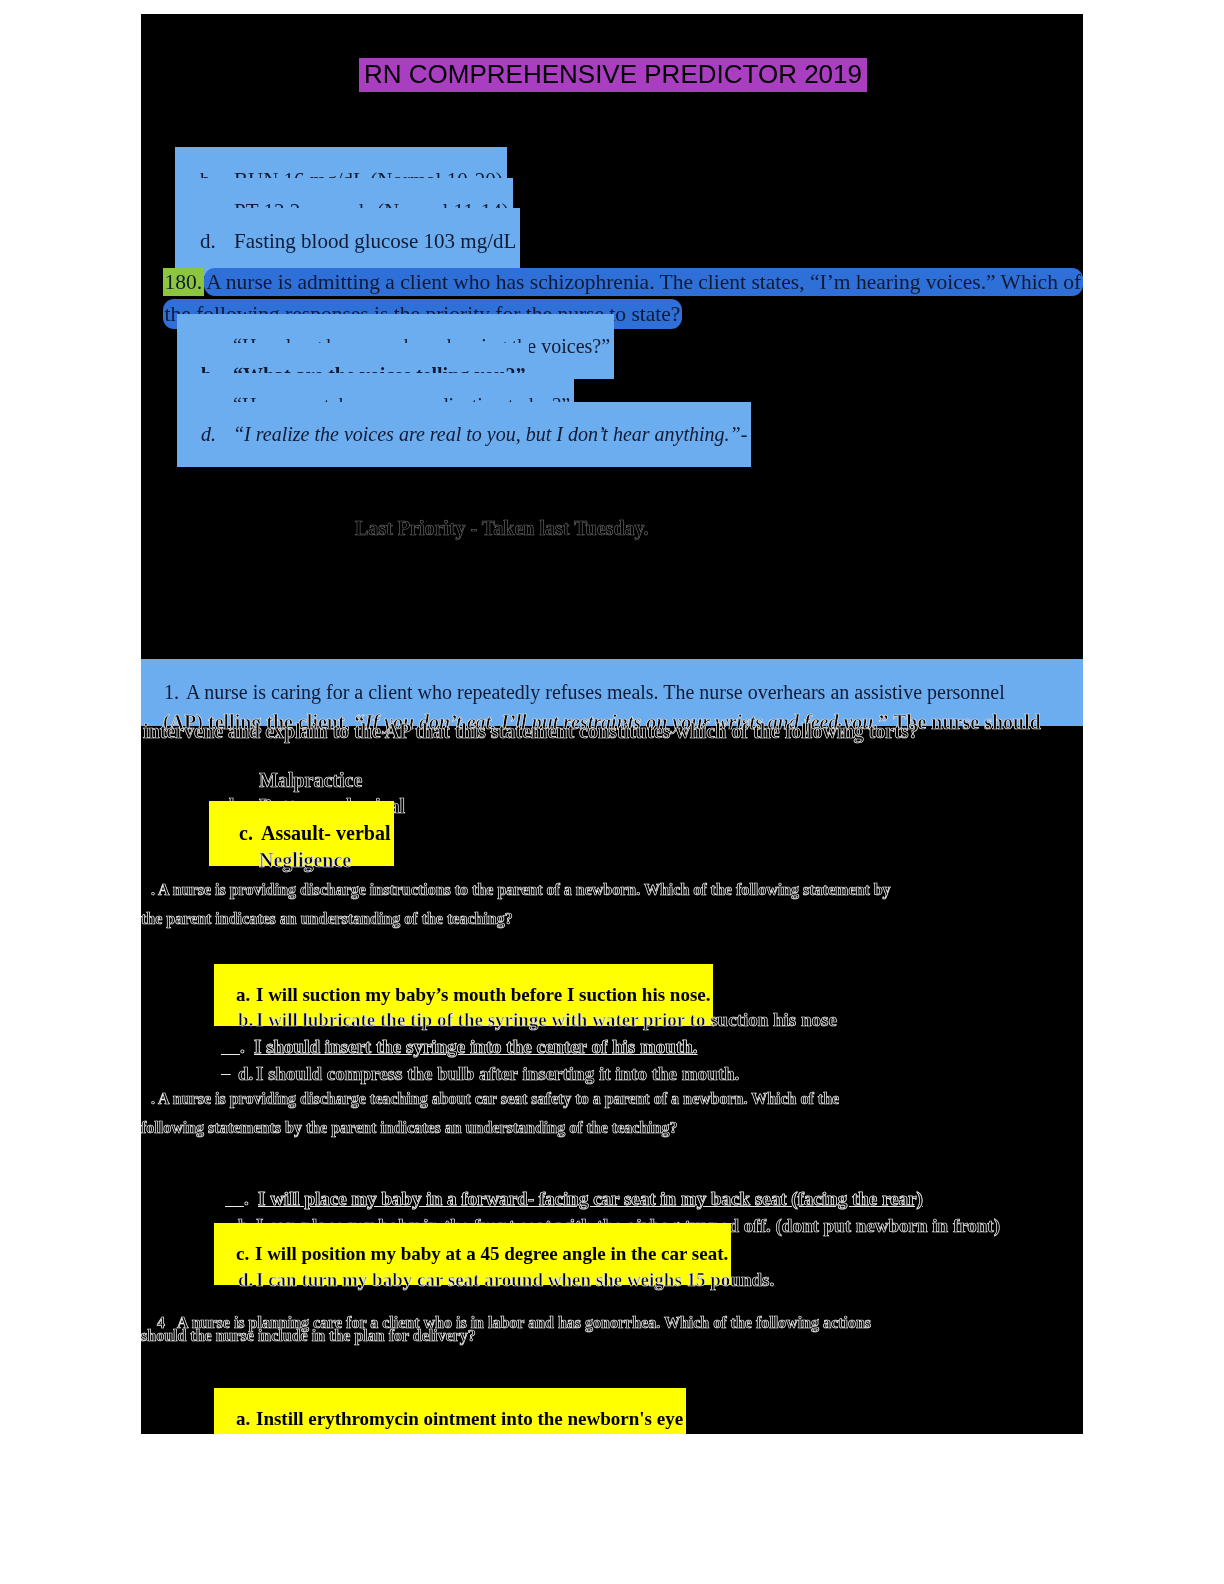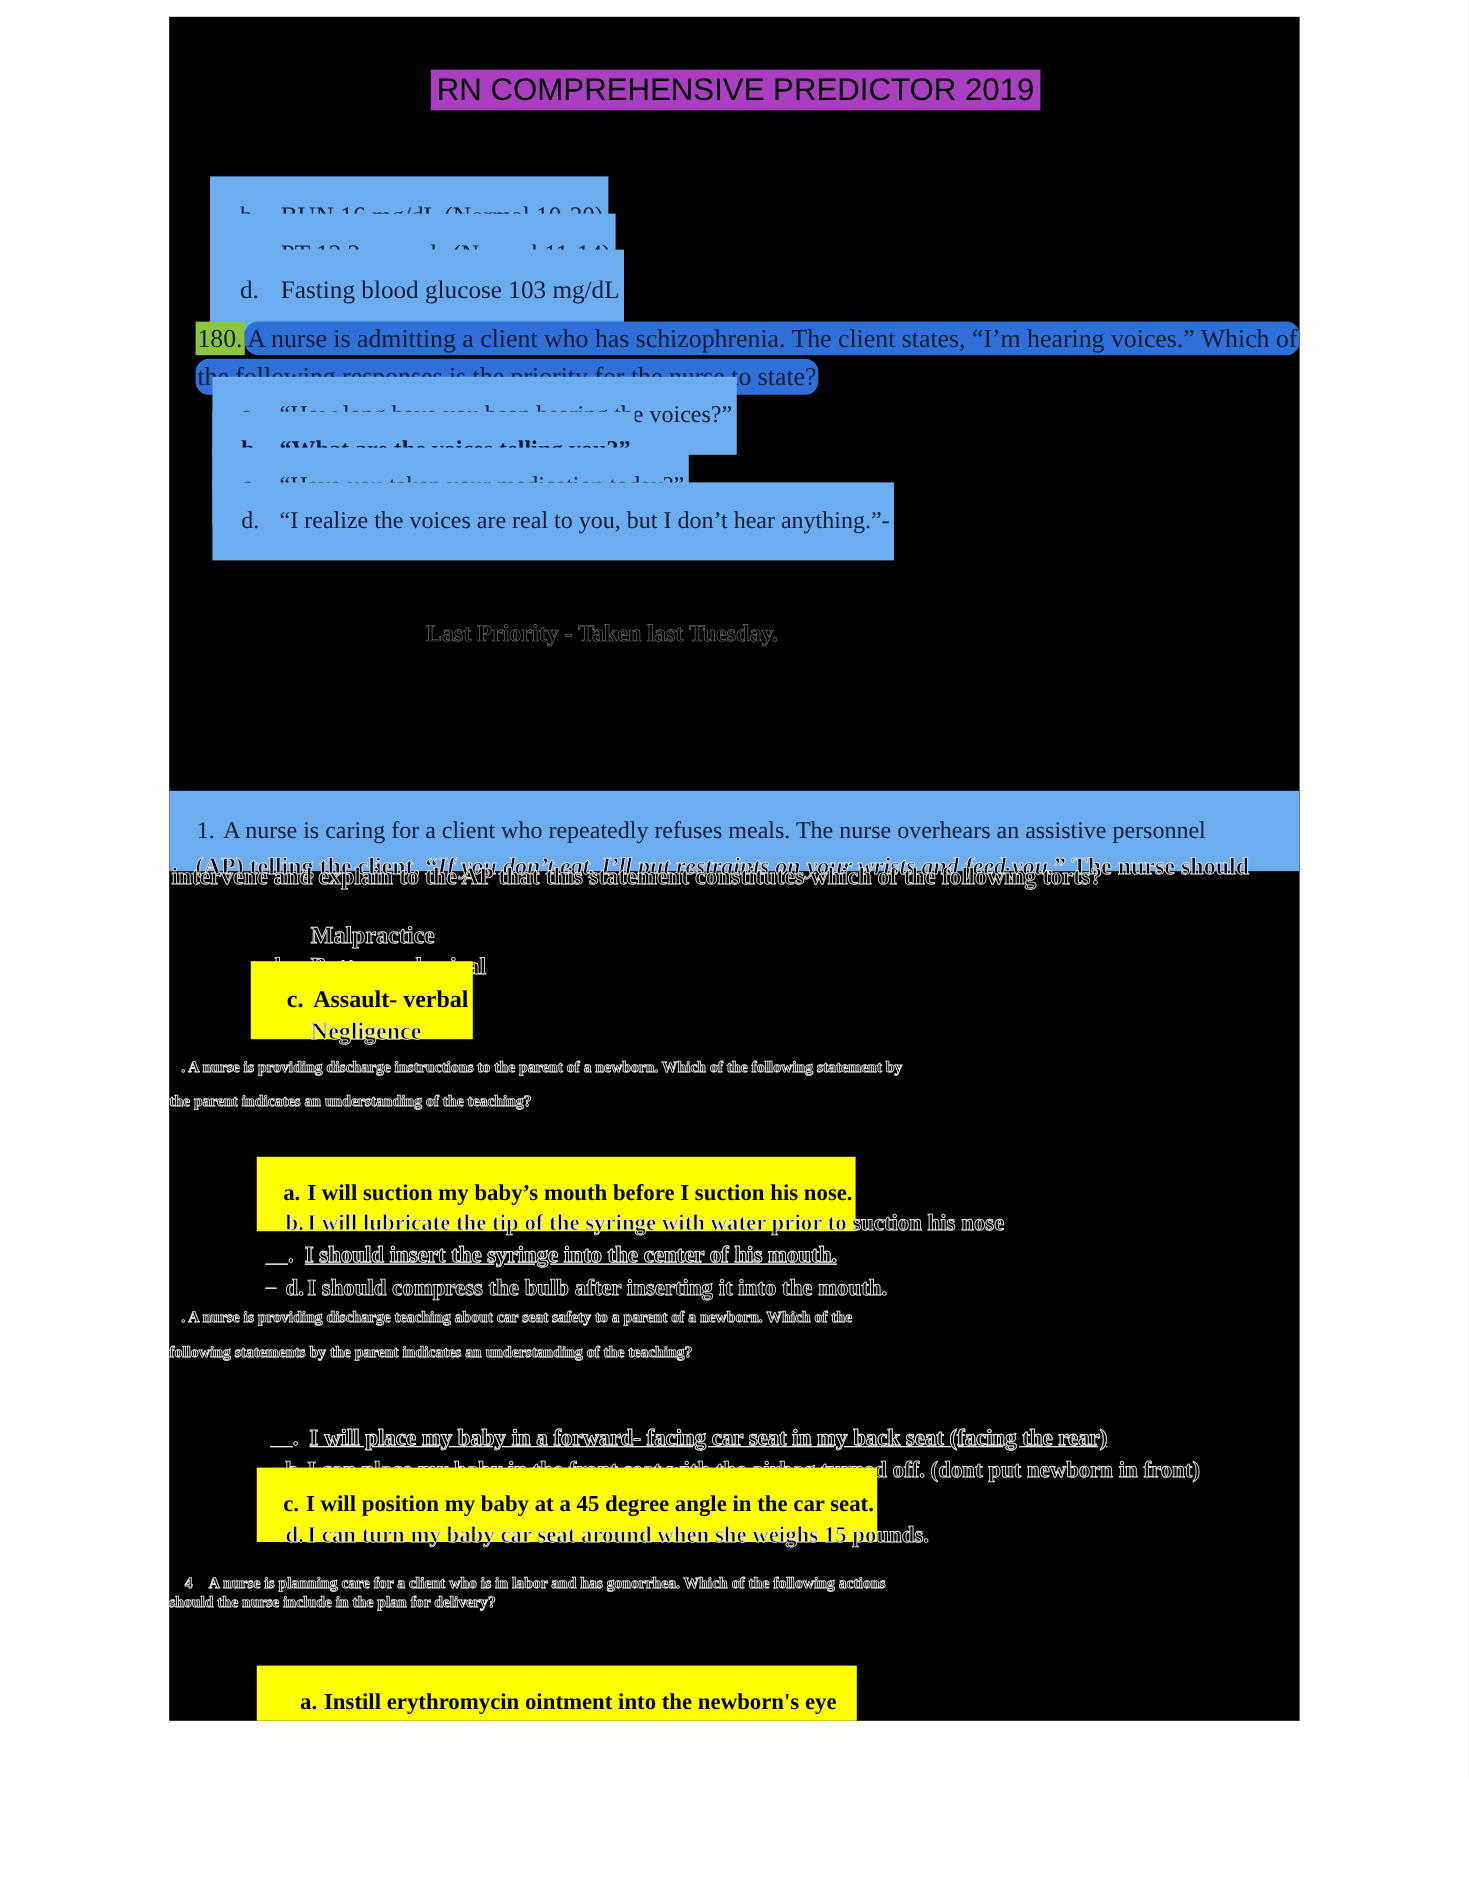--- a/index.html
+++ b/index.html
@@ -53,21 +53,21 @@
   
   .lab{font-size:21px;}
   
   .q180line{font-size:21.5px;}
   .opt180{font-size:20px;}
   
   #lastpri{left:214px;top:504px;font-size:20px;}
   
   .q1{font-size:20px;}
   
-  .qt{font-size:13px;}
+  .qt{font-size:16px;}
   .opt{font-size:19px;}
 </style>
 </head>
 <body>
 
 <div id="page">
 
   <div class="ln sans hl-purple" id="title">RN COMPREHENSIVE PREDICTOR 2019</div>
 
   <div class="ln lab hl-blue ontext" style="left:34px;top:133px;padding:2px 4px;">
@@ -92,21 +92,21 @@
 
   <div class="ln opt180 hl-blue ontext" style="left:36px;top:300px;padding:2px 4px;">
     <span style="display:inline-block;width:32px;">a.</span><span>“How long have you been hearing the voices?”</span>
   </div>
   <div class="ln opt180 hl-blue ontext b" style="left:36px;top:329px;padding:2px 4px;">
     <span style="display:inline-block;width:32px;">b.</span><span>“What are the voices telling you?”</span>
   </div>
   <div class="ln opt180 hl-blue ontext" style="left:36px;top:359px;padding:2px 4px;">
     <span style="display:inline-block;width:32px;">c.</span><span>“Have you taken your medication today?”</span>
   </div>
-  <div class="ln opt180 hl-blue ontext" style="left:36px;top:388px;padding:2px 4px;">
+  <div class="ln opt180 hl-blue ontext" style="left:36px;top:388px;padding:2px 4px;font-style:italic;">
     <span style="display:inline-block;width:32px;">d.</span><span>“I realize the voices are real to you, but I don’t hear anything.”-</span>
   </div>
 
   <div class="ln serif ghost-faint b" id="lastpri">Last Priority - Taken last Tuesday.</div>
 
   <div class="ln q1 hl-blue ontext" style="left:0px;top:645px;padding:3px 3px;width:936px;">
     <span style="display:inline-block;width:22px;">1.</span><span>A nurse is caring for a client who repeatedly refuses meals. The nurse overhears an assistive personnel</span>
   </div>
 
   <div class="ln q1 ghost" style="left:2px;top:678px;">
@@ -157,20 +157,20 @@
   </div>
   <div class="ln opt ghost" style="left:78px;top:1237px;">
     <span style="display:inline-block;width:18px;">d.</span><span>I can turn my baby car seat around when she weighs 15 pounds.</span>
   </div>
 
   <div class="ln qt ghost" style="left:0px;top:1285px;">
     <span style="display:inline-block;width:20px;">4</span><span>A nurse is planning care for a client who is in labor and has gonorrhea. Which of the following actions</span>
   </div>
   <div class="ln qt ghost" style="left:0px;top:1314px;">should the nurse include in the plan for delivery?</div>
 
-  <div class="ln opt hl-yellow b" style="left:73px;top:1374px;padding:2px 17px;">
+  <div class="ln opt hl-yellow b" style="left:73px;top:1374px;padding:2px 3px;">
     <span style="display:inline-block;width:20px;">a.</span><span>Instill erythromycin ointment into the newborn's eye</span>
   </div>
   <div class="ln opt ghost" style="left:78px;top:1402px;">
     
   </div>
 
 </div>
 
 </body></html>

